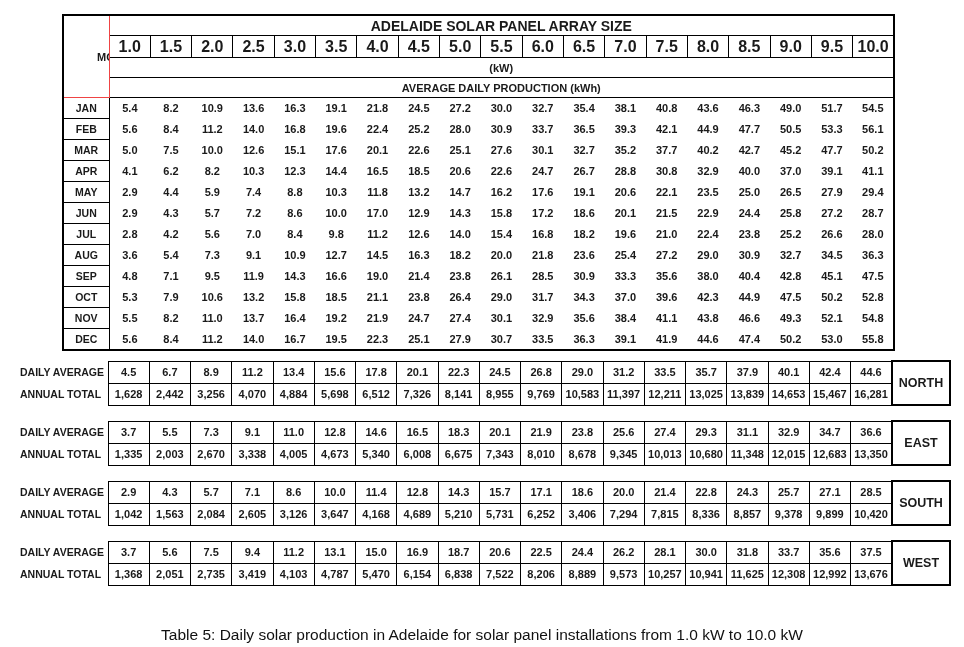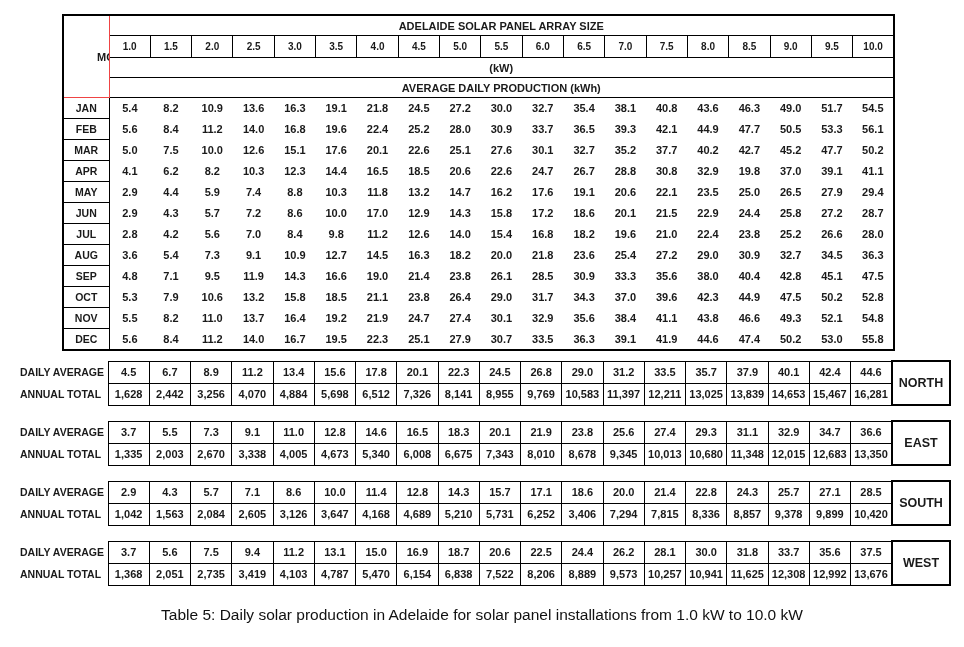--- a/index.html
+++ b/index.html
@@ -17,23 +17,23 @@
     position: absolute; top: 14px; left: 62px;
     width: 833px;
     border: 2px solid #000;
     font-size: 11px; font-weight: bold;
   }
   .main-table col.c-month { width: 46px; }
   .main-table th, .main-table td {
     padding: 0; text-align: center; vertical-align: middle;
     font-weight: bold; white-space: nowrap; overflow: hidden;
   }
-  .main-table .title   { border: 1px solid #000; height: 19px; font-size: 11px; }
+  .main-table .title   { border: 1px solid #000; height: 19px; font-size: 14px; }
   .main-table .month-head { border: 1px solid #ef4444; font-size: 11px; padding-left: 33px; }
-  .main-table .size    { border: 1px solid #000; height: 21px; font-size: 10px; }
+  .main-table .size    { border: 1px solid #000; height: 21px; font-size: 16px; }
   .main-table .unit    { border: 1px solid #000; height: 19px; font-size: 11px; }
   .main-table .sub     { border: 1px solid #000; height: 19px; font-size: 11px; }
   .main-table .month   { border: 1px solid #000; height: 20px; font-size: 10.5px; }
   .main-table .val     { border: none; height: 20px; font-size: 11px; }
 
   
   .summary-table {
     position: absolute; left: 18px;
     width: 933px;
     font-size: 11px; font-weight: bold;
@@ -46,21 +46,21 @@
   }
   .summary-table .slabel {
     border: none; text-align: left; padding-left: 2px;
     height: 21px; font-size: 10.5px; margin-top: 24px;
   }
   .summary-table .sval   { border: 1px solid #000; height: 21px; font-size: 11px; }
   .summary-table .orient { border: 2px solid #000; font-size: 12.5px; }
 
   
   .caption {
-    position: absolute; top: 606px; left: 0; width: 964px;
+    position: absolute; top: 626px; left: 0; width: 964px;
     text-align: center; font-size: 15.5px; font-weight: normal; color: #111;
   }
 </style>
 </head>
 <body>
 
 <div class="page">
   <table class="main-table" id="main-table">
       <colgroup>
         <col class="c-month">
@@ -192,21 +192,21 @@
           <td class="val">14.4</td>
           <td class="val">16.5</td>
           <td class="val">18.5</td>
           <td class="val">20.6</td>
           <td class="val">22.6</td>
           <td class="val">24.7</td>
           <td class="val">26.7</td>
           <td class="val">28.8</td>
           <td class="val">30.8</td>
           <td class="val">32.9</td>
-          <td class="val">19.8</td>
+          <td class="val">40.0</td>
           <td class="val">37.0</td>
           <td class="val">39.1</td>
           <td class="val">41.1</td>
         </tr>
         <tr>
           <th class="month">MAY</th>
           <td class="val">2.9</td>
           <td class="val">4.4</td>
           <td class="val">5.9</td>
           <td class="val">7.4</td>

